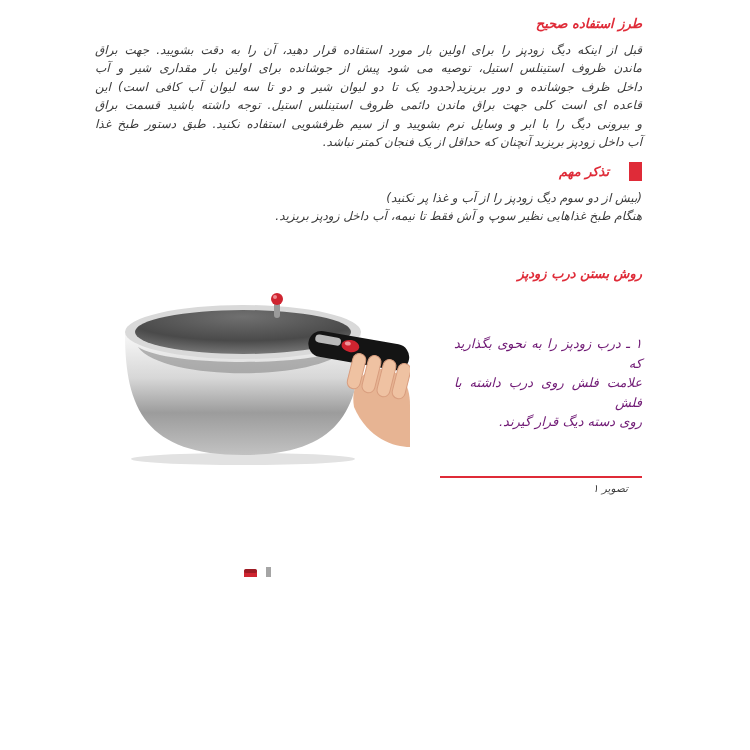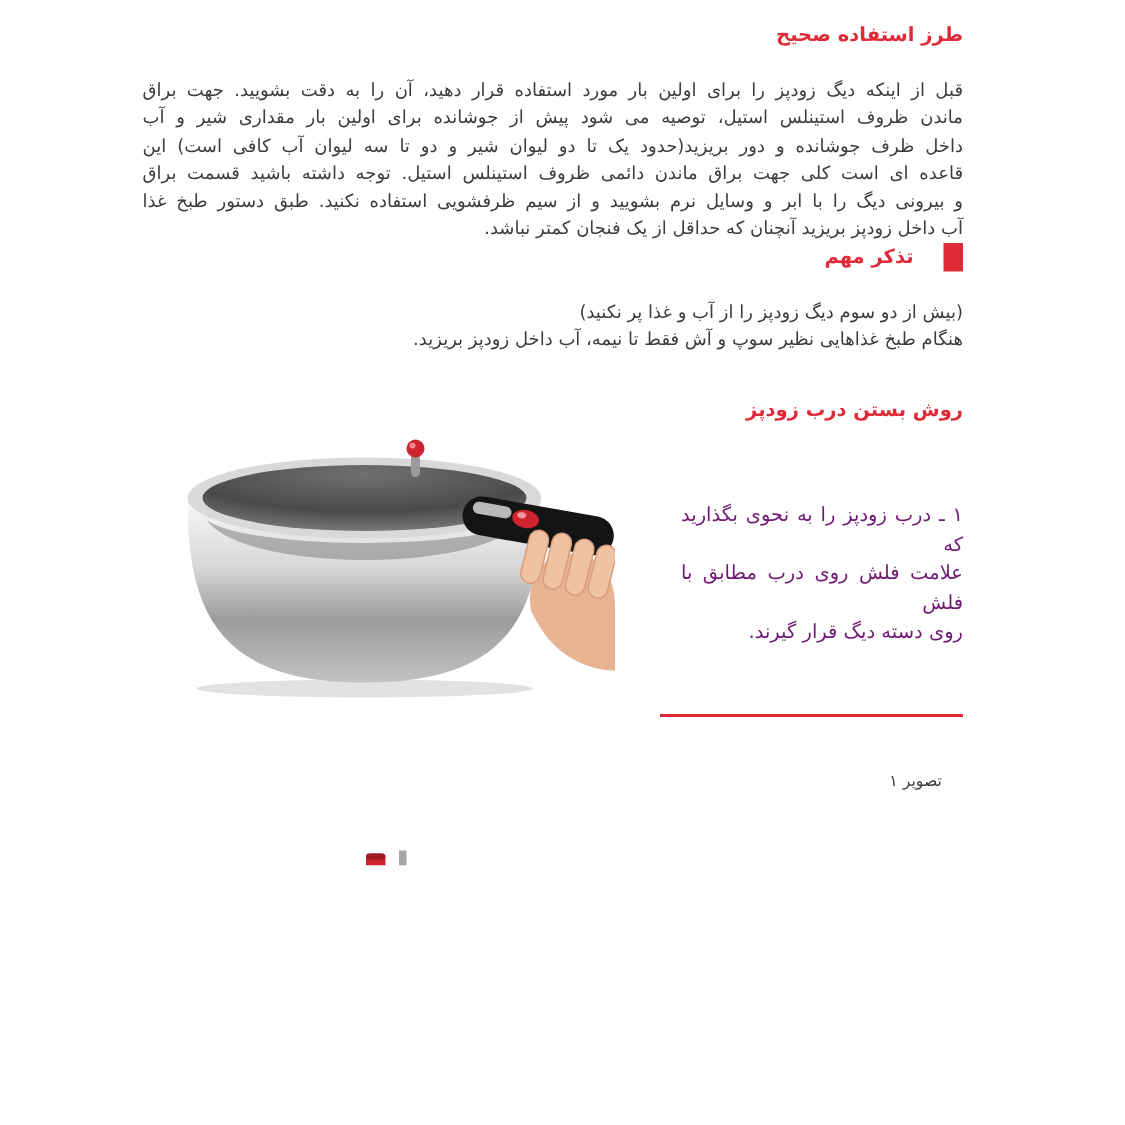--- a/index.html
+++ b/index.html
@@ -1,20 +1,20 @@
 <!DOCTYPE html>
 <html lang="fa"><head>
 <meta charset="utf-8">
 <style>
   html,body{margin:0;padding:0;}
   body{background:#ffffff;font-family:"DejaVu Sans",sans-serif;}
-  .page{position:relative;width:750px;height:577px;background:#ffffff;overflow:hidden;direction:rtl;}
+  .page{position:relative;width:750px;height:577px;background:#ffffff;overflow:hidden;direction:rtl;font-style:italic;}
   .abs{position:absolute;}
   .heading{color:var(--red);font-size:13px;font-weight:bold;text-align:right;direction:rtl;}
-  .bodytxt{color:#3c3c3c;font-size:12px;line-height:18.4px;direction:rtl;margin-top:10px;}
+  .bodytxt{color:#3c3c3c;font-size:12px;line-height:18.4px;direction:rtl;}
   .jline{text-align:justify;text-align-last:justify;}
   .jline.last{text-align-last:right;}
   .rline{text-align:right;}
   .h2row{display:flex;flex-direction:row;align-items:center;gap:20px;direction:rtl;}
   .sq{width:13px;height:19px;background:var(--red);display:inline-block;flex:0 0 auto;}
   .rule{height:2px;background:var(--red);}
   .caption{color:#3c3c3c;font-size:10.5px;text-align:right;direction:rtl;}
   .steptxt{color:#701a75;font-size:13px;line-height:19.5px;direction:rtl;margin-top:39px;}
 </style>
 </head>
@@ -81,26 +81,26 @@
           <rect x="247" y="68" width="13" height="38" rx="6.5" transform="rotate(14 253 87)"></rect>
           <rect x="262" y="72" width="13" height="38" rx="6.5" transform="rotate(14 268 91)"></rect>
           <rect x="277" y="76" width="13" height="36" rx="6.5" transform="rotate(14 283 94)"></rect>
         </g>
       </g>
     </svg>
   </div>
 
   <div class="abs steptxt" style="top:295px;right:108px;width:188px;">
     <div class="jline">۱ ـ درب زودپز را به نحوی بگذارید که</div>
-    <div class="jline">علامت فلش روی درب مطابق با فلش</div>
+    <div class="jline">علامت فلش روی درب داشته با فلش</div>
     <div class="jline last">روی دسته دیگ قرار گیرند.</div>
   </div>
 
   <div class="abs rule" style="top:476px;right:108px;width:202px;"></div>
-  <div class="abs caption" style="top:482px;right:122px;margin-top:33px;">تصویر ۱</div>
+  <div class="abs caption" style="top:482px;right:122px;">تصویر ۱</div>
 
   <div class="abs" style="top:561px;left:118px;width:292px;height:163px;">
     <svg width="292" height="163" viewBox="0 0 292 163">
       <defs>
         <linearGradient id="potg2" x1="0" y1="0" x2="0" y2="1">
           <stop offset="0" stop-color="#e9e9e9"></stop>
             <stop offset="0.5" stop-color="#a9a9a9"></stop>
           <stop offset="0.85" stop-color="#8f8f8f"></stop>
             <stop offset="1" stop-color="#bdbdbd"></stop>
         </linearGradient>

